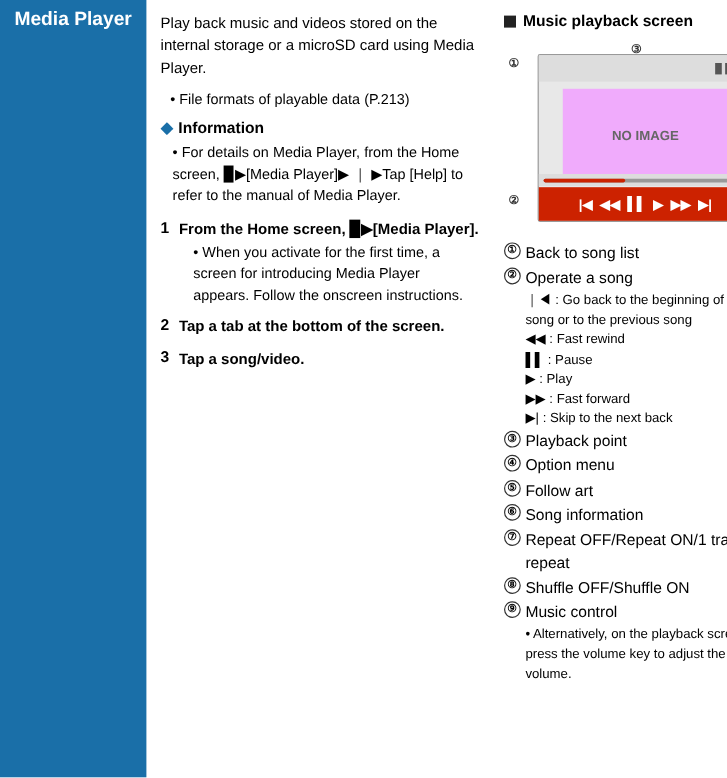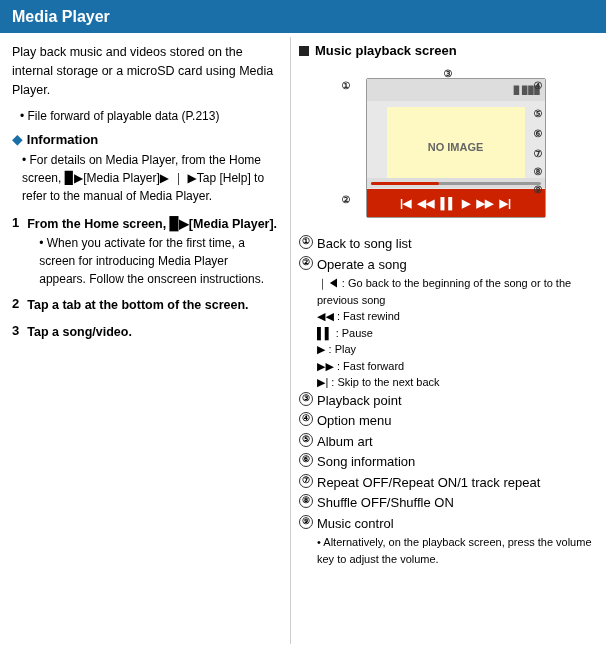--- a/index.html
+++ b/index.html
@@ -10,21 +10,21 @@
       font-size: 13px;
       background: #fff;
       overflow: hidden;
       position: relative;
     }
 
     .page-container {
       width: 606px;
       height: 648px;
       display: flex;
-      flex-direction: column;
+      flex-direction: row;
     }
 
     
     .header-banner {
       background: #1a6fa8;
       color: #fff;
       padding: 8px 12px 7px 12px;
       font-size: 16px;
       font-weight: bold;
     }
@@ -159,21 +159,21 @@
       border-radius: 2px;
     }
 
     
     .no-image-area {
       position: absolute;
       top: 28px;
       left: 20px;
       right: 20px;
       bottom: 30px;
-      background: #fef9c3;
+      background: #f0abfc;
       display: flex;
       align-items: center;
       justify-content: center;
       font-size: 11px;
       font-weight: bold;
       color: #666;
     }
 
     
     .controls-bar {
@@ -292,21 +292,21 @@
   <div class="header-banner">
     <span>Media Player</span>
   </div>
 
   <div class="main-content">
 
     <div class="left-col">
 
       <div class="intro-text">Play back music and videos stored on the internal storage or a microSD card using Media Player.</div>
 
-      <div class="bullet-item">• File forward of playable data (P.213)</div>
+      <div class="bullet-item">• File formats of playable data (P.213)</div>
 
       <div class="info-section">
         <div class="info-header">
           <span class="diamond">◆</span>
           <span class="info-title">Information</span>
         </div>
         <div class="info-bullet">• For details on Media Player, from the Home screen, ▉▶[Media Player]▶  ｜  ▶Tap [Help] to refer to the manual of Media Player.</div>
       </div>
 
 
@@ -418,21 +418,21 @@
           <span class="ann-text">Playback point</span>
         </div>
 
         <div class="ann-item">
           <span class="ann-circle">④</span>
           <span class="ann-text">Option menu</span>
         </div>
 
         <div class="ann-item">
           <span class="ann-circle">⑤</span>
-          <span class="ann-text">Album art</span>
+          <span class="ann-text">Follow art</span>
         </div>
 
         <div class="ann-item">
           <span class="ann-circle">⑥</span>
           <span class="ann-text">Song information</span>
         </div>
 
         <div class="ann-item">
           <span class="ann-circle">⑦</span>
           <span class="ann-text">Repeat OFF/Repeat ON/1 track repeat</span>

